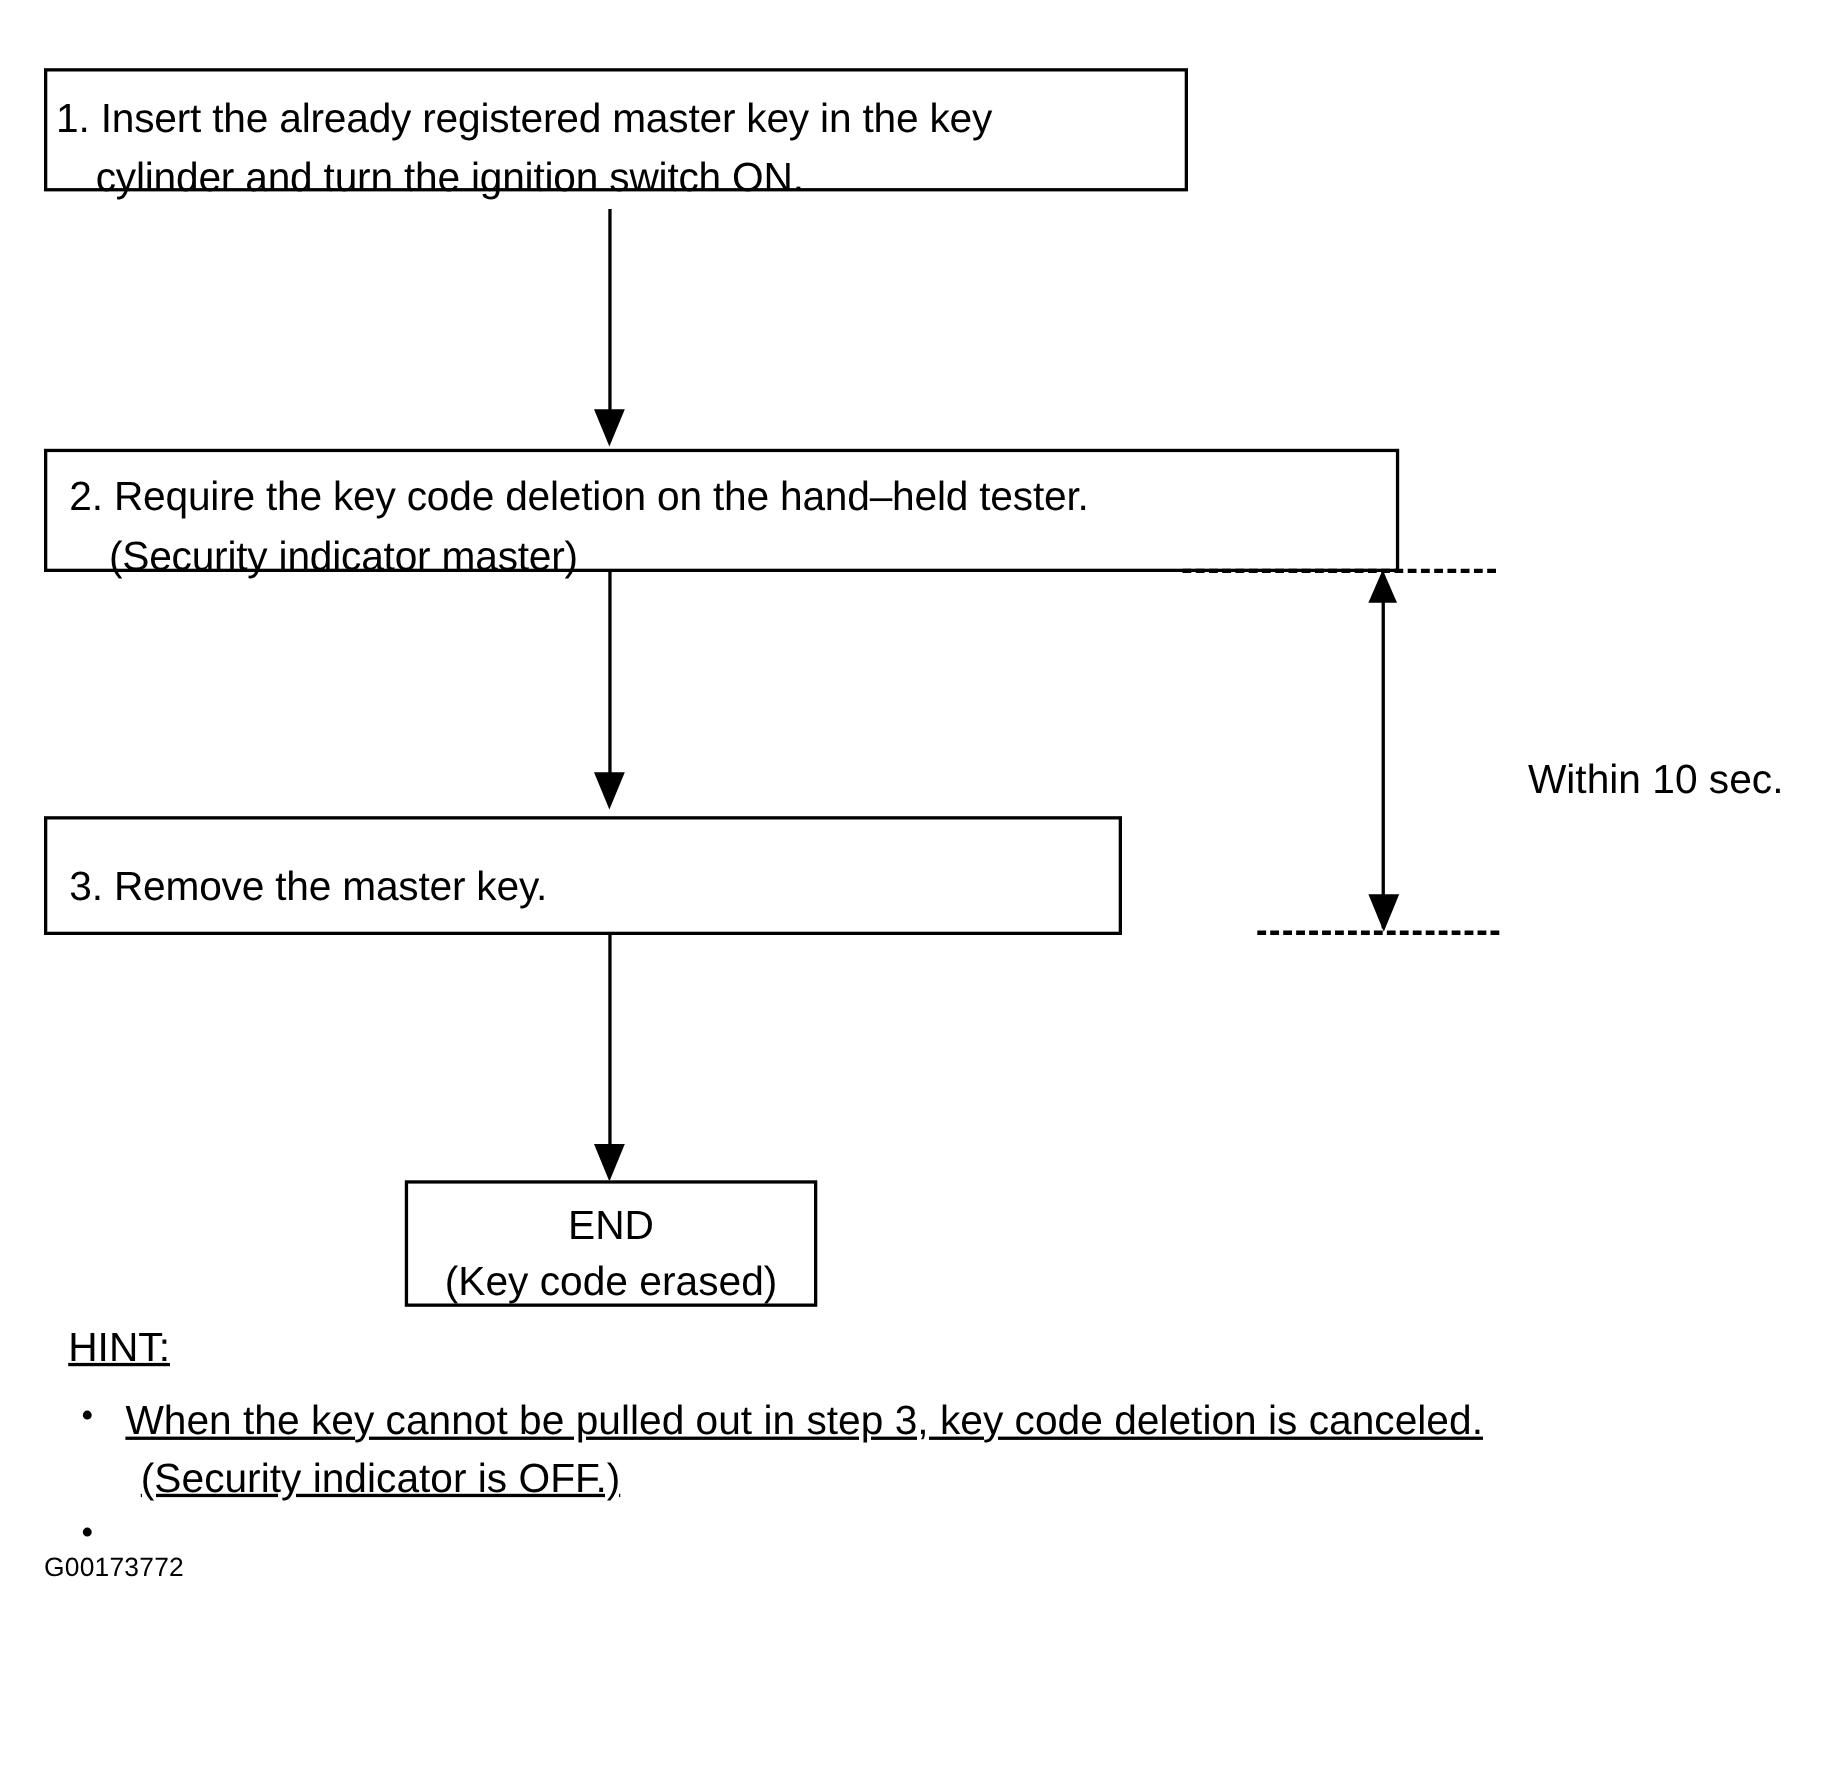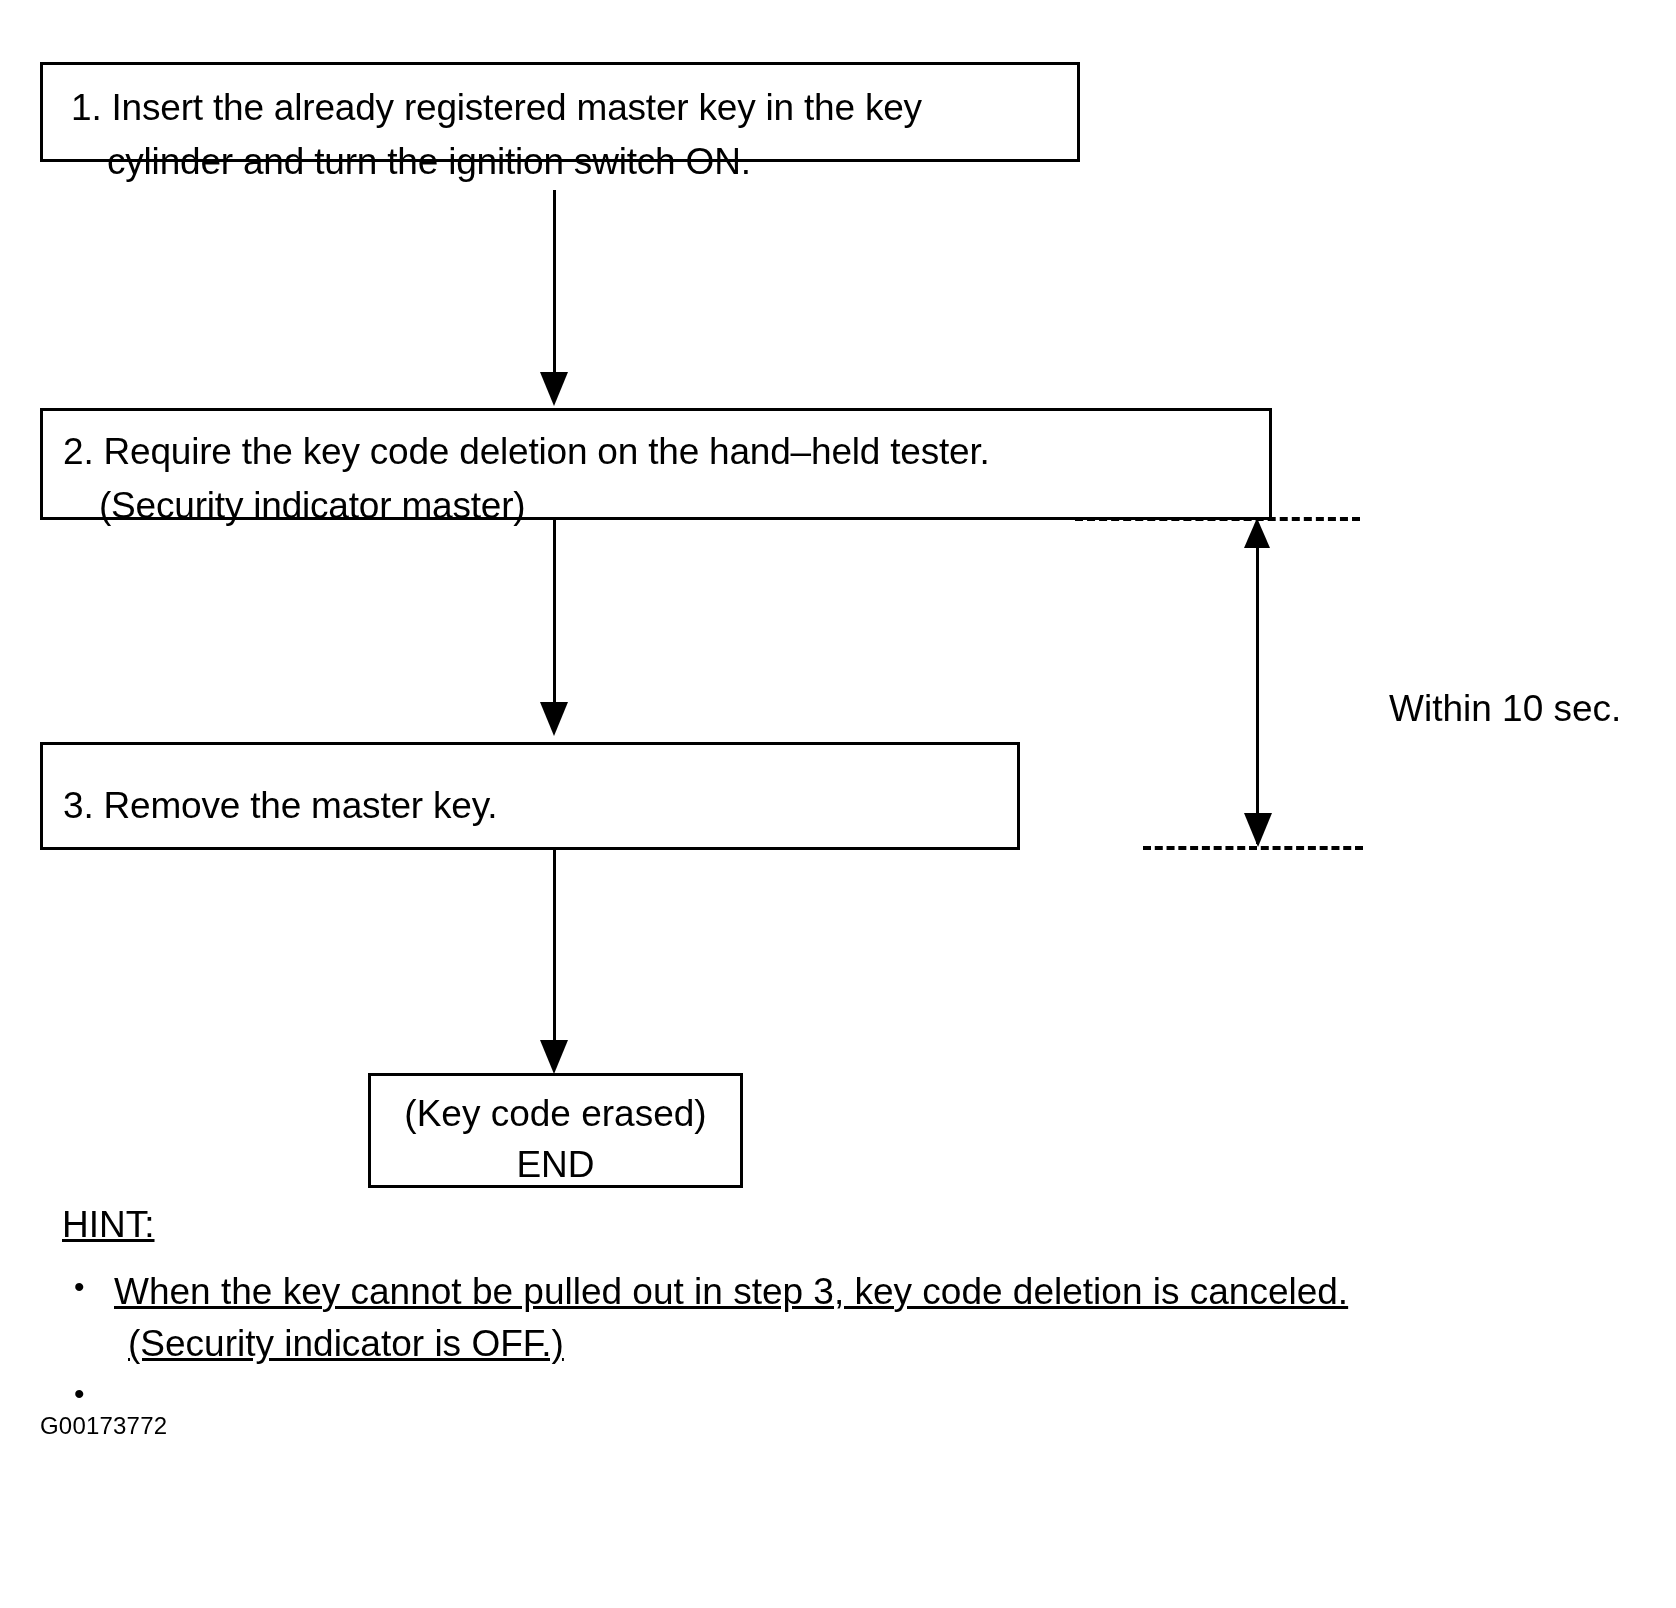--- a/index.html
+++ b/index.html
@@ -26,21 +26,21 @@
     border: 3px solid #000000;
     background: #ffffff;
     font-size: 37px;
     line-height: 1.45;
     letter-spacing: -0.2px;
   }
   .flow-box .line {
     white-space: pre;
   }
 
-  #box1 { left: 40px;  top: 62px;  width: 1040px; height: 100px; padding: 16px 0 0 28px; }
+  #box1 { left: 40px;  top: 62px;  width: 1040px; height: 112px; padding: 16px 0 0 8px; }
   #box2 { left: 40px;  top: 408px; width: 1232px; height: 112px; padding: 14px 0 0 20px; }
   #box3 { left: 40px;  top: 742px; width: 980px; height: 108px; padding: 34px 0 0 20px; }
 
   #box1 .line.indent,
   #box2 .line.indent { padding-left: 36px; }
 
   #end-box {
     position: absolute;
     left: 368px;
     top: 1073px;
@@ -178,22 +178,22 @@
   <div class="dash-line" id="dash-bottom"></div>
   <div id="timing-line"></div>
   <div class="arrow-up" id="timing-arrow-up"></div>
   <div class="arrow-down" id="timing-arrow-down"></div>
   <div id="timing-label">Within 10 sec.</div>
 
   <div class="vline" id="conn3-line"></div>
   <div class="arrow-down" id="conn3-arrow"></div>
 
   <div id="end-box">
+    <div class="line">END</div>
     <div class="line">(Key code erased)</div>
-    <div class="line">END</div>
   </div>
 
   <div id="hint">
     <div class="hint-title">HINT:</div>
 
     <div class="hint-item">
       <span class="bullet">•</span>
       <span>When the key cannot be pulled out in step 3, key code deletion is canceled.</span>
       <div class="sub">(Security indicator is OFF.)</div>
     </div>

